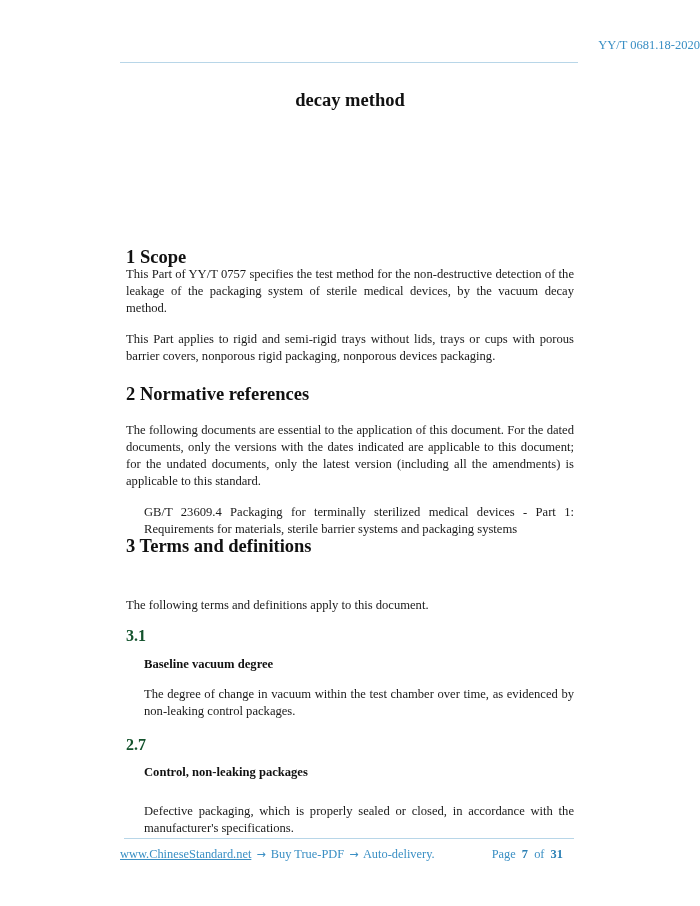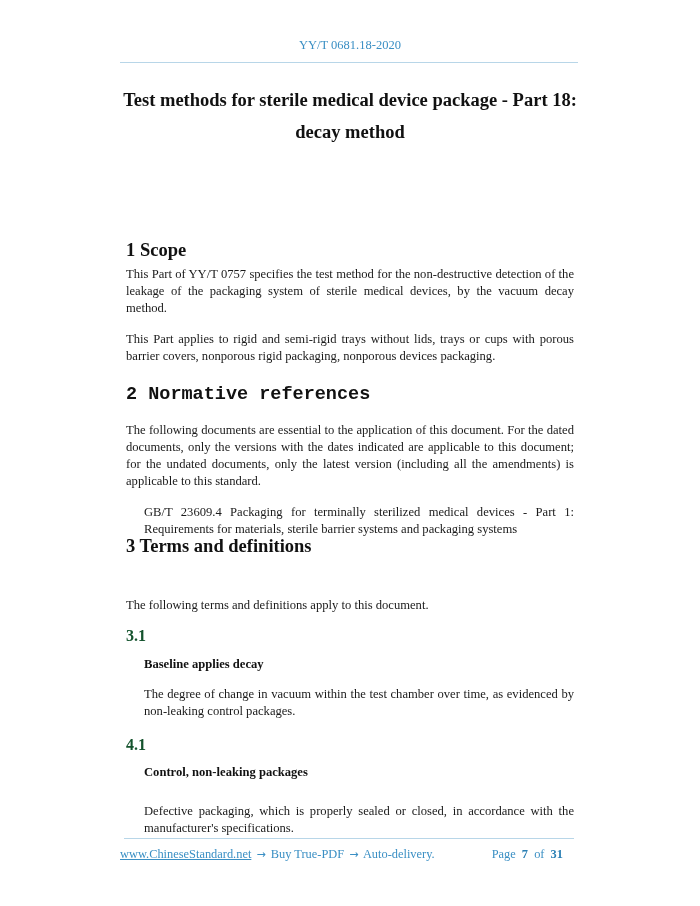--- a/index.html
+++ b/index.html
@@ -13,21 +13,21 @@
       position: relative;
       overflow: hidden;
       font-family: "Liberation Serif", serif;
       color: #111111;
     }
     .page-header {
       position: absolute;
       left: 0;
       top: 38px;
       width: 700px;
-      text-align: center;
+      text-align: right;
       font-size: 12.5px;
       color: #3a8fc4;
     }
     .header-rule {
       position: absolute;
       left: 120px;
       top: 62px;
       width: 458px;
       height: 0;
       border-top: 1px solid #b8d6e8;
@@ -121,42 +121,41 @@
       margin: 0 3px;
     }
   </style>
 </head>
 <body>
 
 <div class="page-header">YY/T 0681.18-2020</div>
 <div class="header-rule"></div>
 
 <div class="doc-title">
-  <div>Test methods for sterile medical device package - Part 18:</div>
   <div>decay method</div>
 </div>
 
 <div class="content">
 
-  <div class="h1" style="top:240px;">1 Scope</div>
+  <div class="h1" style="top:247px;">1 Scope</div>
   <div class="para" style="top:266px;">This Part of YY/T 0757 specifies the test method for the non-destructive detection of the leakage of the packaging system of sterile medical devices, by the vacuum decay method.</div>
   <div class="para" style="top:331px;">This Part applies to rigid and semi-rigid trays without lids, trays or cups with porous barrier covers, nonporous rigid packaging, nonporous devices packaging.</div>
 
-  <div class="h1" style="top:384px;font-family:Liberation Mono, monospace;">2 Normative references</div>
+  <div class="h1" style="top:384px;">2 Normative references</div>
   <div class="para" style="top:422px;">The following documents are essential to the application of this document. For the dated documents, only the versions with the dates indicated are applicable to this document; for the undated documents, only the latest version (including all the amendments) is applicable to this standard.</div>
   <div class="para indent" style="top:504px;">GB/T 23609.4 Packaging for terminally sterilized medical devices - Part 1: Requirements for materials, sterile barrier systems and packaging systems</div>
 
   <div class="h1" style="top:536px;">3 Terms and definitions</div>
   <div class="para" style="top:597px;">The following terms and definitions apply to this document.</div>
 
   <div class="clause-num" style="top:627px;">3.1</div>
-  <div class="term" style="top:657px;">Baseline applies decay</div>
+  <div class="term" style="top:657px;">Baseline vacuum degree</div>
   <div class="para indent" style="top:686px;">The degree of change in vacuum within the test chamber over time, as evidenced by non-leaking control packages.</div>
 
-  <div class="clause-num" style="top:736px;">4.1</div>
+  <div class="clause-num" style="top:736px;">2.7</div>
   <div class="term" style="top:765px;">Control, non-leaking packages</div>
   <div class="para indent" style="top:793px;margin-top:10px;">Defective packaging, which is properly sealed or closed, in accordance with the manufacturer's specifications.</div>
 </div>
 
 <div class="footer-rule"></div>
 <div class="footer">
   <a>www.ChineseStandard.net</a>
   <span class="arrow">→</span>
   <span>Buy True-PDF</span>
   <span class="arrow">→</span>

